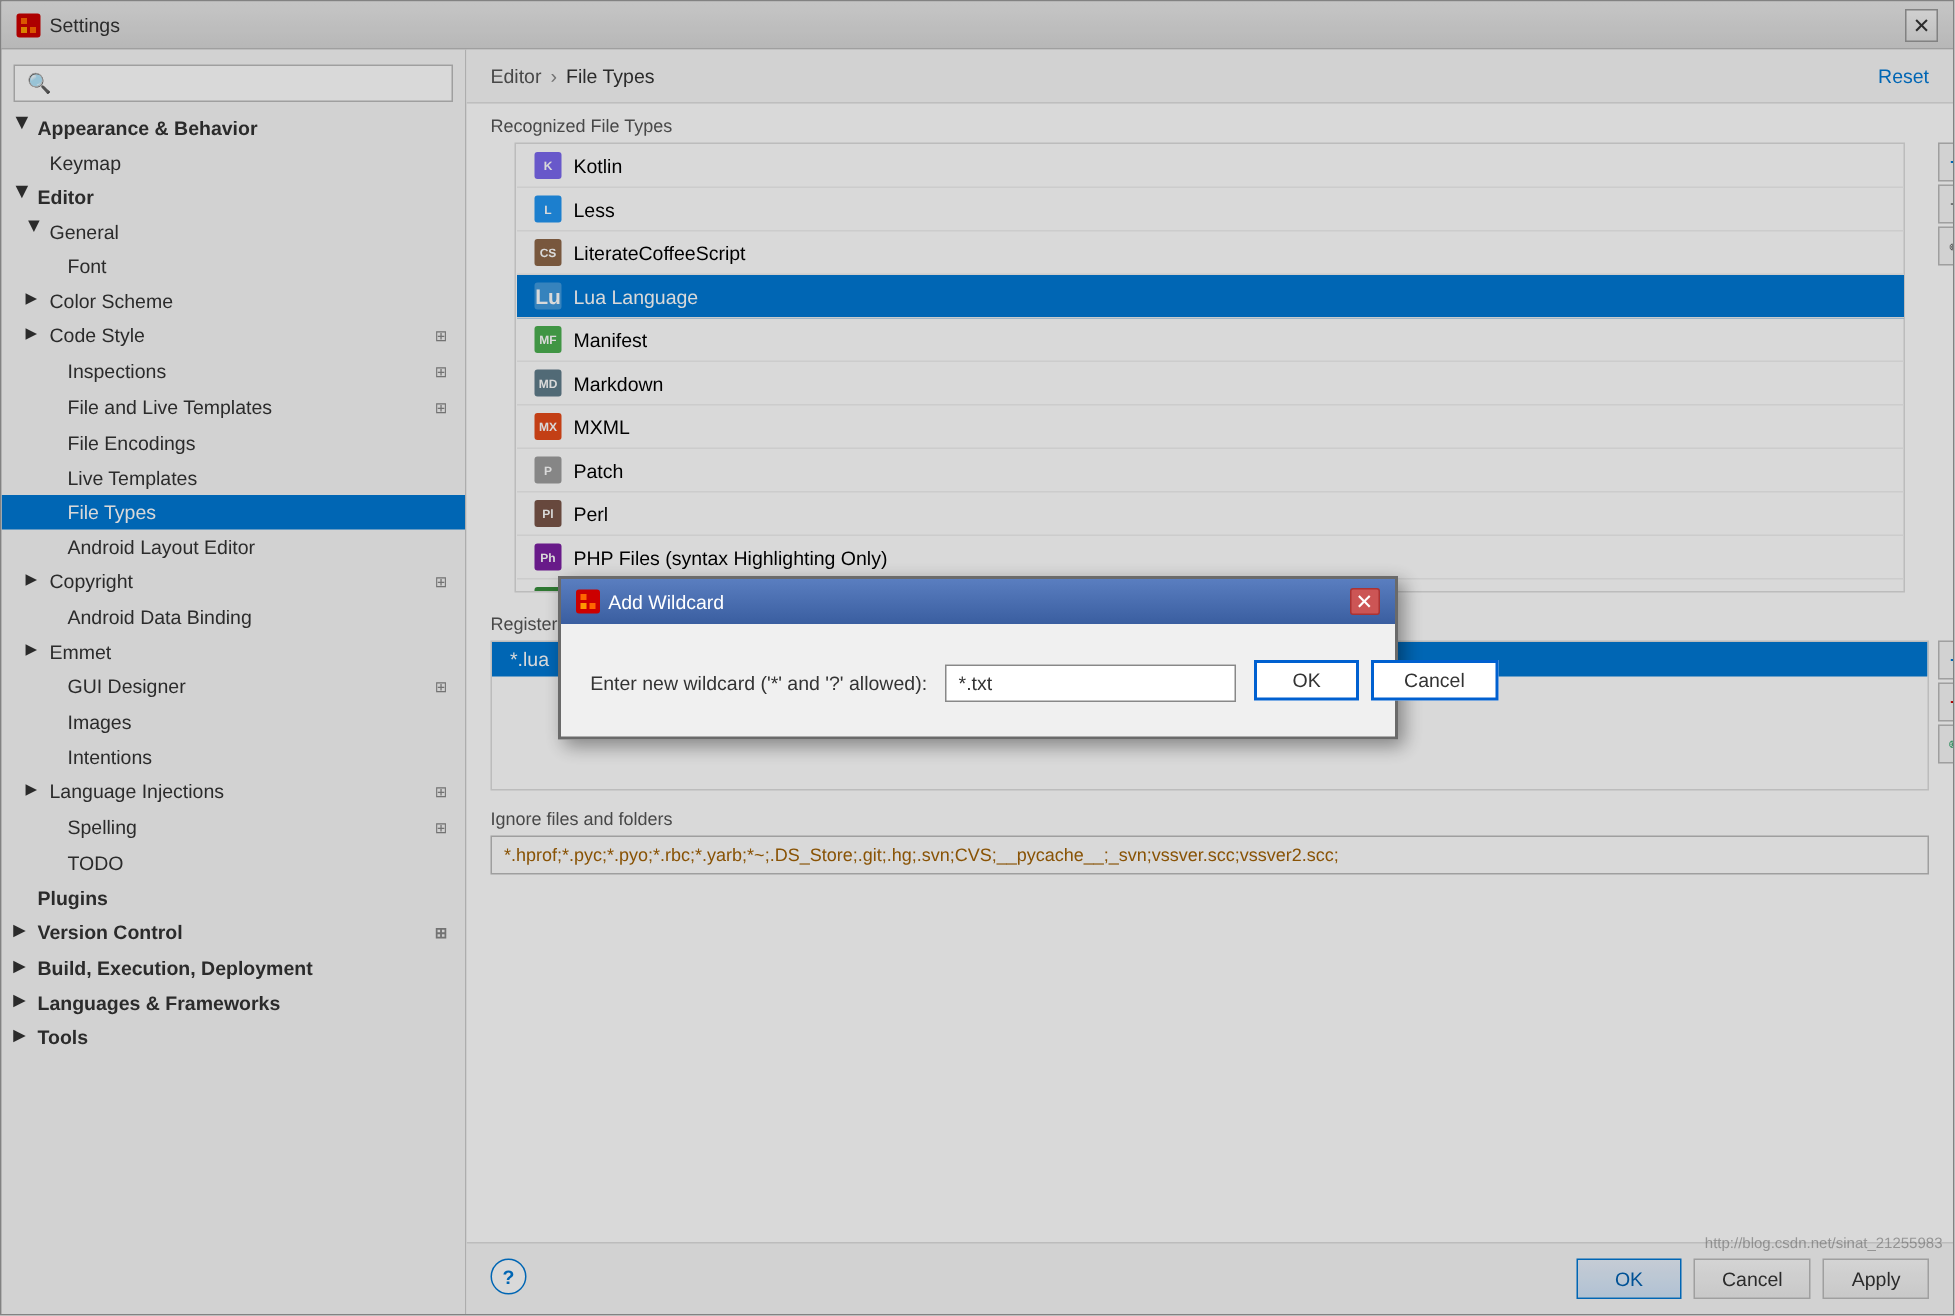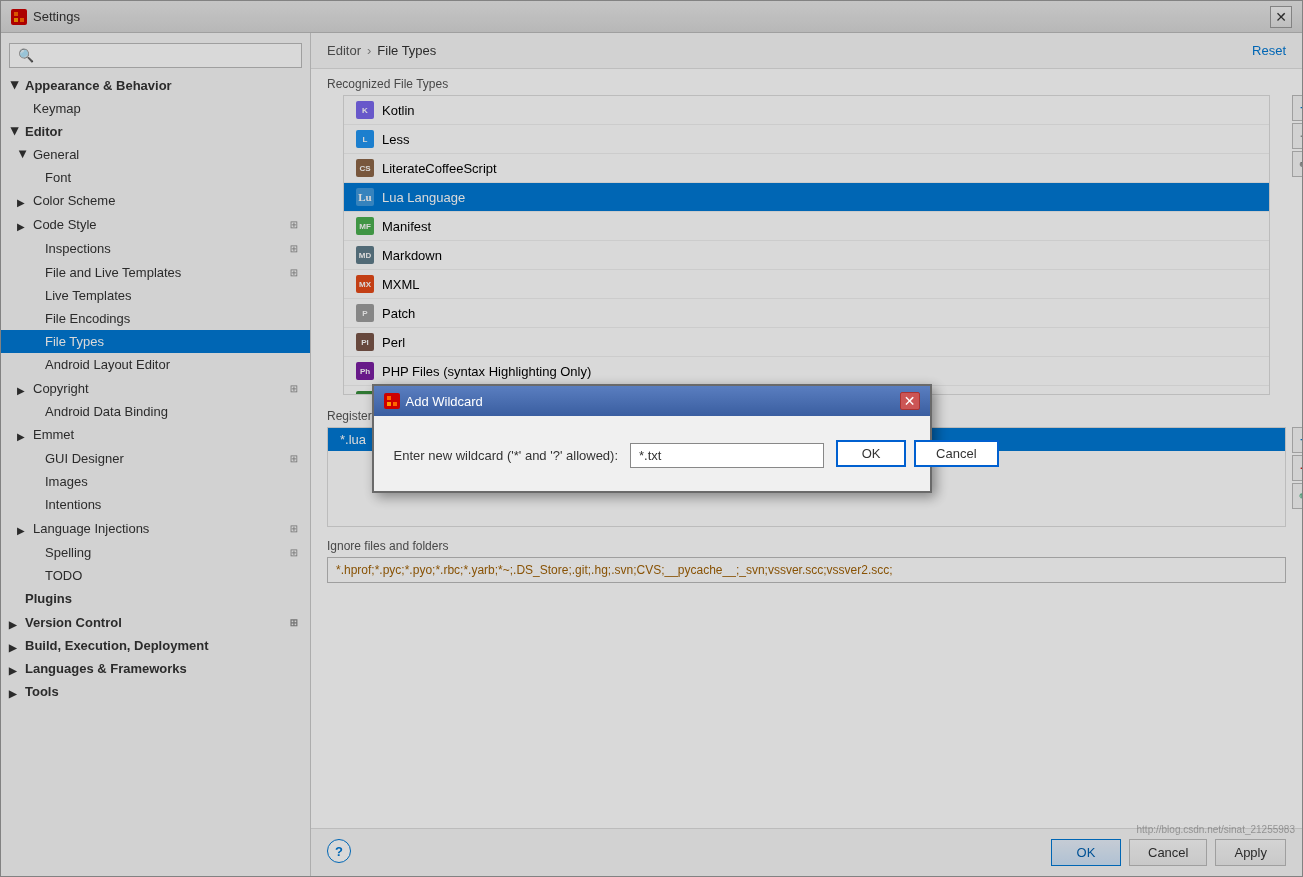--- a/index.html
+++ b/index.html
@@ -13,21 +13,21 @@
     .title-bar-text { font-size: 13px; color: #333; }
     .title-bar-close { width: 22px; height: 22px; border: 1px solid #999; background: linear-gradient(to bottom, #f5f5f5, #e0e0e0); display: flex; align-items: center; justify-content: center; cursor: pointer; font-size: 14px; color: #333; }
 
     .content { display: flex; flex: 1; overflow: hidden; }
 
     
     .sidebar { width: 310px; background: #f7f7f7; border-right: 1px solid #ccc; overflow-y: auto; padding: 4px 0; }
     .search-box { margin: 6px 8px; padding: 4px 8px; border: 1px solid #bbb; background: white; display: flex; align-items: center; gap: 4px; }
     .search-input { border: none; outline: none; flex: 1; font-size: 13px; background: transparent; }
 
-    .sidebar-item { padding: 4px 8px 4px 12px; cursor: pointer; display: flex; align-items: flex-end; gap: 4px; color: #333; }
+    .sidebar-item { padding: 4px 8px 4px 12px; cursor: pointer; display: flex; align-items: flex-start; gap: 4px; color: #333; }
     .sidebar-item.selected { background: #0078d4; color: white; }
     .sidebar-item.level0 { font-weight: bold; padding-left: 8px; }
     .sidebar-item.level1 { padding-left: 16px; }
     .sidebar-item.level2 { padding-left: 28px; }
 
     .chevron { font-size: 10px; display: inline-block; width: 12px; }
     .chevron.open { transform: rotate(90deg); }
 
     .icon-small { width: 16px; height: 16px; display: inline-flex; align-items: center; justify-content: center; font-size: 10px; margin-left: auto; color: #888; }
 
@@ -156,25 +156,25 @@
             <span>Inspections</span>
             <span class="icon-small" style="margin-left:auto;">⊞</span>
           </div>
           <div class="sidebar-item level2">
             <span style="width:12px;display:inline-block;"></span>
             <span>File and Live Templates</span>
             <span class="icon-small" style="margin-left:auto;">⊞</span>
           </div>
           <div class="sidebar-item level2">
             <span style="width:12px;display:inline-block;"></span>
+            <span>File Encodings</span>
+          </div>
+          <div class="sidebar-item level2">
+            <span style="width:12px;display:inline-block;"></span>
             <span>Live Templates</span>
-          </div>
-          <div class="sidebar-item level2">
-            <span style="width:12px;display:inline-block;"></span>
-            <span>File Encodings</span>
           </div>
           <div class="sidebar-item level2 selected">
             <span style="width:12px;display:inline-block;"></span>
             <span>File Types</span>
           </div>
           <div class="sidebar-item level2">
             <span style="width:12px;display:inline-block;"></span>
             <span>Android Layout Editor</span>
           </div>
           <div class="sidebar-item level1">
@@ -261,21 +261,21 @@
   </div>
               <div class="file-type-item">
     <div class="file-icon" style="background:#2196f3; color:white; font-size:8px;">L</div>
     <span>Less</span>
   </div>
               <div class="file-type-item">
     <div class="file-icon" style="background:#8d6748; color:white; font-size:8px;">CS</div>
     <span>LiterateCoffeeScript</span>
   </div>
               <div class="file-type-item selected">
-    <div class="file-icon" style="background:rgba(255,255,255,0.25); color:white; font-size:11px;font-family:Liberation Serif, serif;">Lu</div>
+    <div class="file-icon" style="background:rgba(255,255,255,0.25); color:white; font-size:14px;">Lu</div>
     <span>Lua Language</span>
   </div>
               <div class="file-type-item">
     <div class="file-icon" style="background:#4caf50; color:white; font-size:8px;">MF</div>
     <span>Manifest</span>
   </div>
               <div class="file-type-item">
     <div class="file-icon" style="background:#607d8b; color:white; font-size:8px;">MD</div>
     <span>Markdown</span>
   </div>

